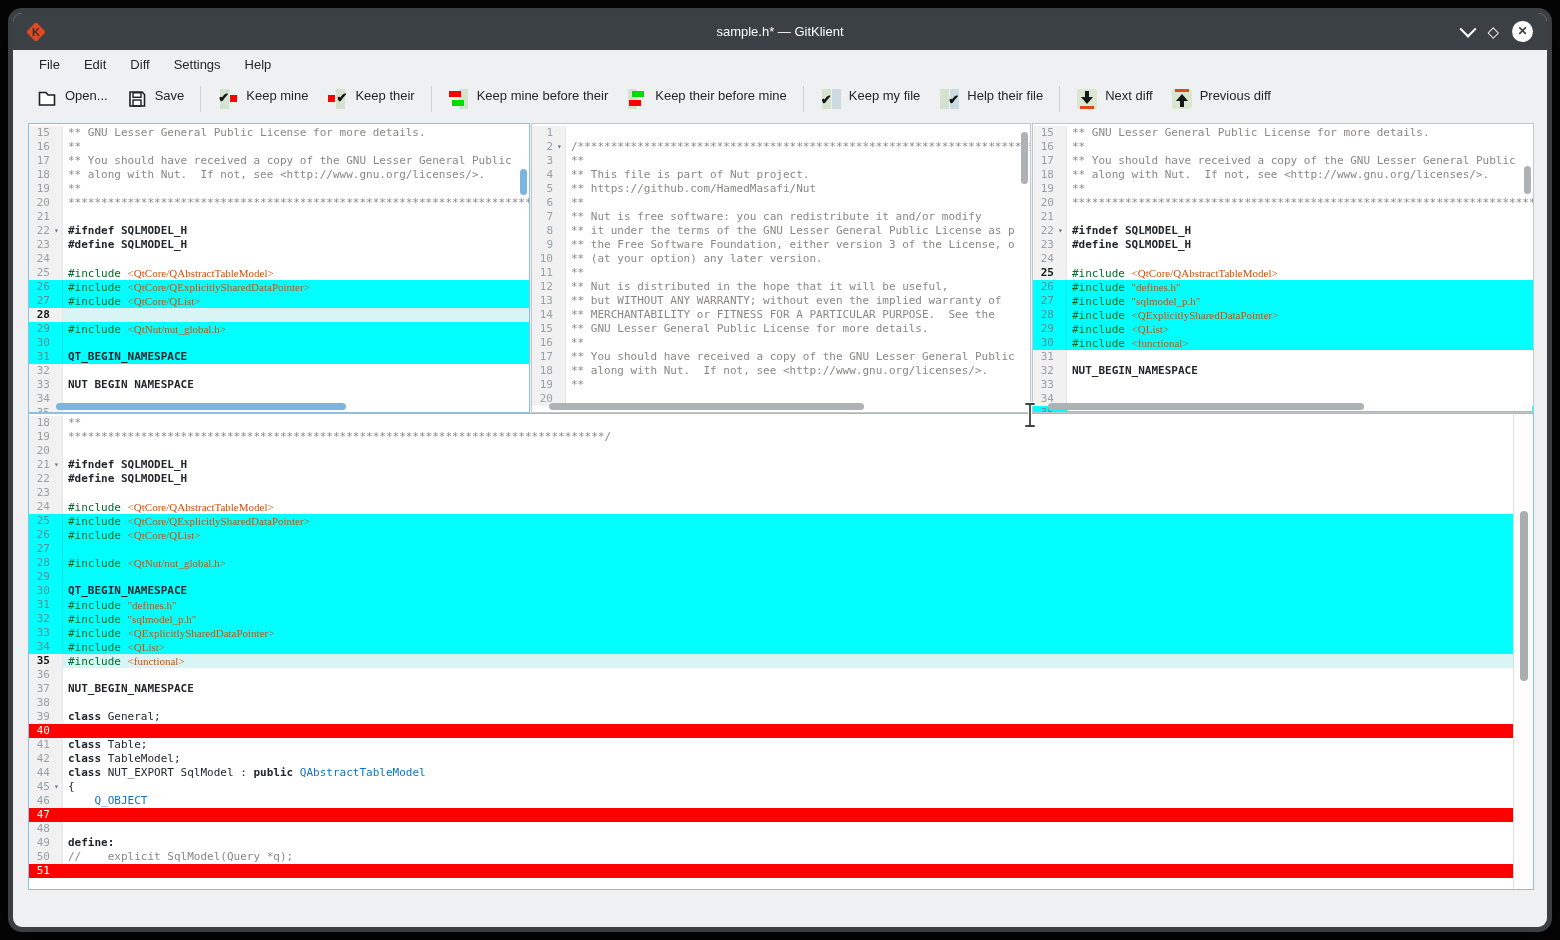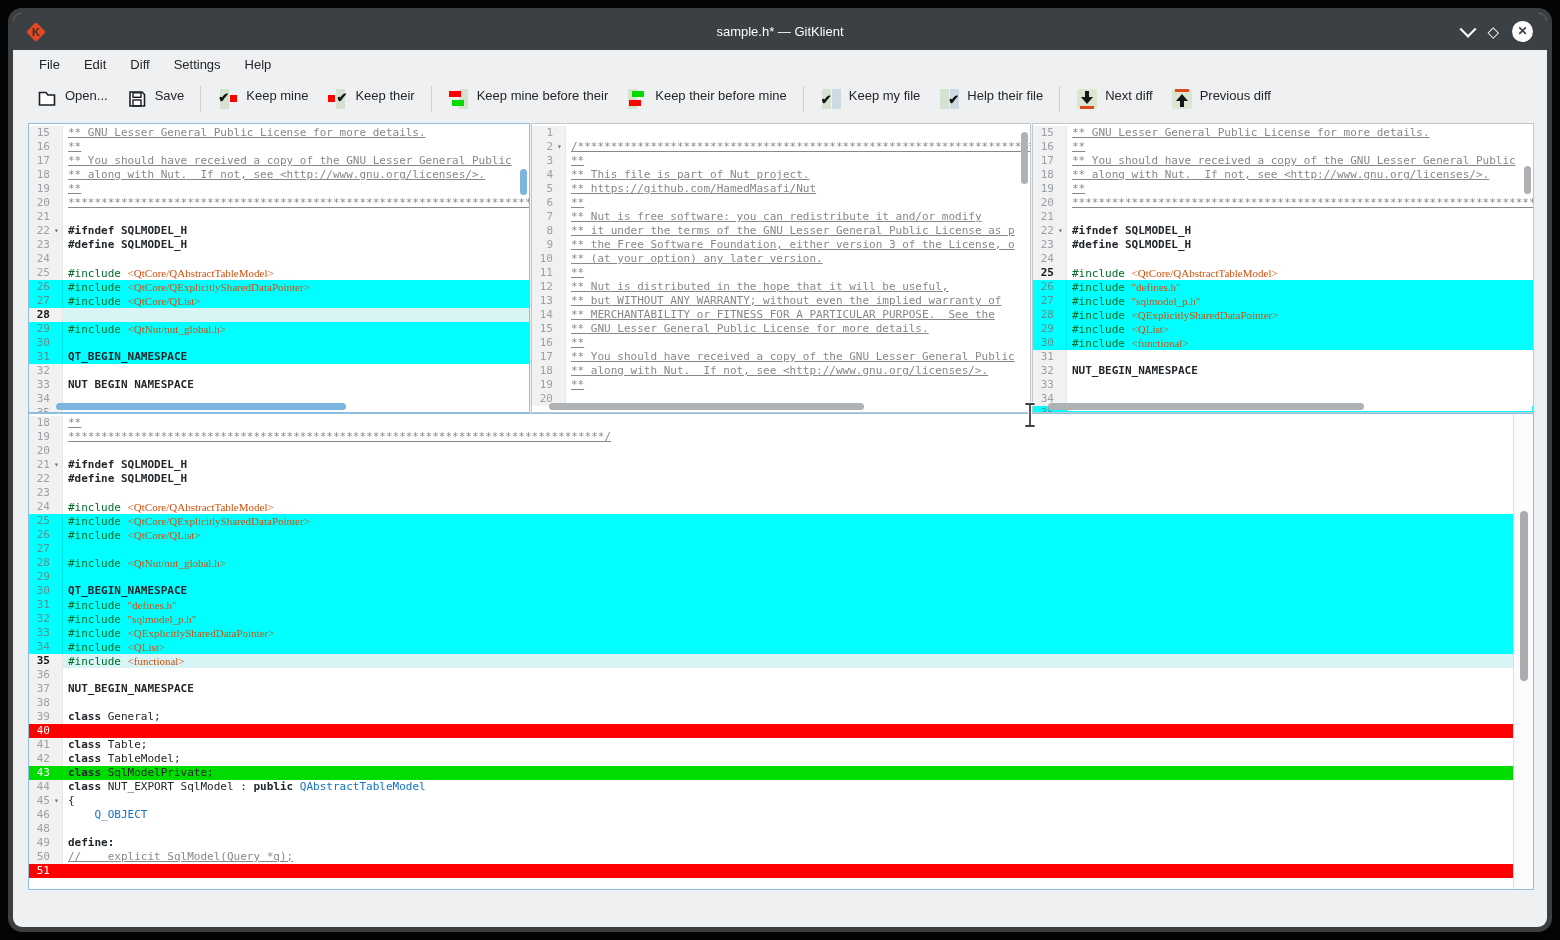--- a/index.html
+++ b/index.html
@@ -54,21 +54,21 @@
   .mark{flex:0 0 11px;font-size:8px;color:#697075;text-align:center;line-height:14px;}
   .code{flex:1;padding-left:5px;overflow:hidden;}
   .hl-cy .code{background:#00ffff;}
   .hl-cy .gut{background:#00ffff;color:#5e8f8f;border-right-color:#00e6e6;}
   .hl-pc .code{background:#d9f4f4;}
   .hl-rd .code{background:#f00;}
   .hl-rd .gut{background:#f00;color:#fff;border-right-color:#f00;}
   .hl-gn .code{background:#00dc00;}
   .hl-gn .gut{background:#00dc00;color:#fff;border-right-color:#00dc00;}
   .cur .gut{color:#14171a;font-weight:bold;}
-  .sg-c{color:#898887;text-decoration:underline;}
+  .sg-c{color:#898887;}
   .sg-p{color:#006e28;}
   .sg-d{color:#22272c;font-weight:bold;}
   .sg-i{color:#d14f0a;font-family:Liberation Serif, serif;}
   .sg-m{color:#22272c;font-weight:bold;}
   .sg-k{color:#22272c;font-weight:bold;}
   .sg-t{color:#1272c8;}
   .sg-x{color:#22272c;}
   
   .hsb-track{position:absolute;left:34px;right:1px;bottom:1px;height:9px;background:#fff;}
   .hsb{position:absolute;bottom:2px;height:7px;border-radius:3.5px;}
@@ -308,24 +308,24 @@
         <div class="row hl-cy"><span class="gut"><span class="num">33</span><span class="mark"></span></span><span class="code"><span class="sg-p">#include </span><span class="sg-i">&lt;QExplicitlySharedDataPointer&gt;</span></span></div>
         <div class="row hl-cy"><span class="gut"><span class="num">34</span><span class="mark"></span></span><span class="code"><span class="sg-p">#include </span><span class="sg-i">&lt;QList&gt;</span></span></div>
         <div class="row hl-pc cur"><span class="gut"><span class="num">35</span><span class="mark"></span></span><span class="code"><span class="sg-p">#include </span><span class="sg-i">&lt;functional&gt;</span></span></div>
         <div class="row"><span class="gut"><span class="num">36</span><span class="mark"></span></span><span class="code"></span></div>
         <div class="row"><span class="gut"><span class="num">37</span><span class="mark"></span></span><span class="code"><span class="sg-m">NUT_BEGIN_NAMESPACE</span></span></div>
         <div class="row"><span class="gut"><span class="num">38</span><span class="mark"></span></span><span class="code"></span></div>
         <div class="row"><span class="gut"><span class="num">39</span><span class="mark"></span></span><span class="code"><span class="sg-k">class </span><span class="sg-x">General;</span></span></div>
         <div class="row hl-rd"><span class="gut"><span class="num">40</span><span class="mark"></span></span><span class="code"></span></div>
         <div class="row"><span class="gut"><span class="num">41</span><span class="mark"></span></span><span class="code"><span class="sg-k">class </span><span class="sg-x">Table;</span></span></div>
         <div class="row"><span class="gut"><span class="num">42</span><span class="mark"></span></span><span class="code"><span class="sg-k">class </span><span class="sg-x">TableModel;</span></span></div>
-        <div class="row hl-gn"><span class="gut"><span class="num">43</span><span class="mark"></span></span><span class="code"><span class="sg-k">class </span><span class="sg-x">SqlModelPrivate;</span></span></div>
         <div class="row"><span class="gut"><span class="num">44</span><span class="mark"></span></span><span class="code"><span class="sg-k">class </span><span class="sg-x">NUT_EXPORT SqlModel : </span><span class="sg-k">public </span><span class="sg-t">QAbstractTableModel</span></span></div>
         <div class="row"><span class="gut"><span class="num">45</span><span class="mark">▾</span></span><span class="code"><span class="sg-x">{</span></span></div>
         <div class="row"><span class="gut"><span class="num">46</span><span class="mark"></span></span><span class="code"><span class="sg-t">    Q_OBJECT</span></span></div>
+        <div class="row hl-rd"><span class="gut"><span class="num">47</span><span class="mark"></span></span><span class="code"></span></div>
         <div class="row"><span class="gut"><span class="num">48</span><span class="mark"></span></span><span class="code"></span></div>
         <div class="row"><span class="gut"><span class="num">49</span><span class="mark"></span></span><span class="code"><span class="sg-k">define:</span></span></div>
         <div class="row"><span class="gut"><span class="num">50</span><span class="mark"></span></span><span class="code"><span class="sg-c">//    explicit SqlModel(Query *q);</span></span></div>
         <div class="row hl-rd"><span class="gut"><span class="num">51</span><span class="mark"></span></span><span class="code"></span></div>
       </div>
     <div class="vtrack">
       <div class="thumb" style="top:97px;height:170px;"></div>
     </div>
   </div>
 

